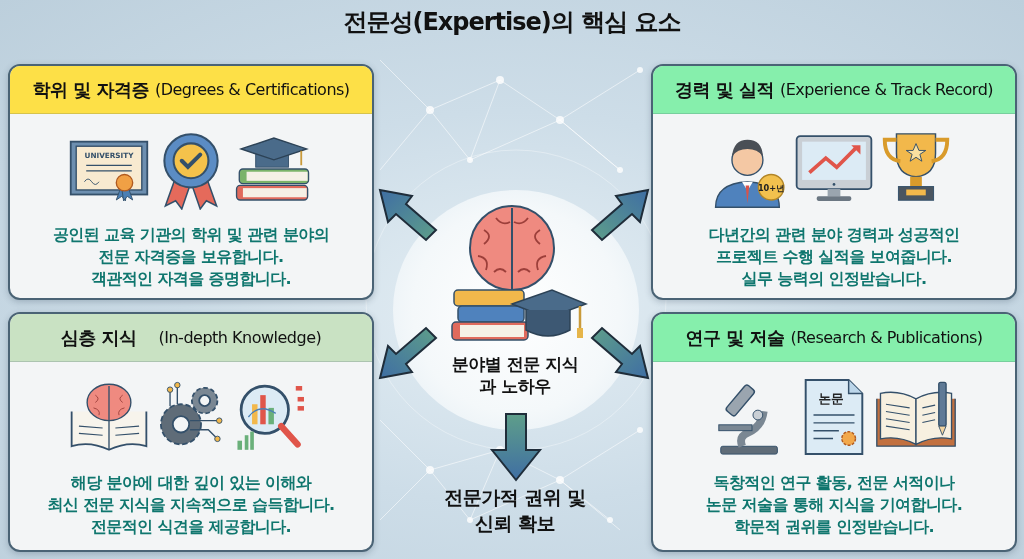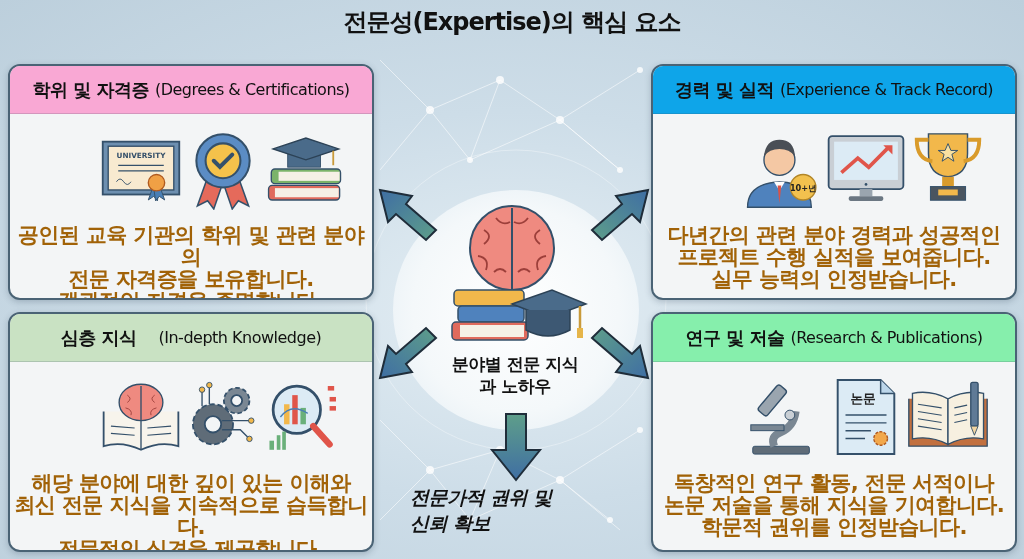--- a/index.html
+++ b/index.html
@@ -23,49 +23,49 @@
     overflow: hidden;
     box-shadow: 0 2px 6px rgba(40,60,80,0.25);
   }
   .panel-header {
     height: 48px; display: flex; align-items: center; justify-content: center;
     font-size: 18px; font-weight: bold; letter-spacing: -0.5px;
     border-bottom: 1px solid rgba(60,80,100,0.2);
     white-space: nowrap;
   }
   .panel-header .en { font-weight: normal; font-size: 16px; margin-left: 6px; }
-  .icons { display: flex; justify-content: flex-end; align-items: center; height: 110px; padding: 0 26px; }
+  .icons { display: flex; justify-content: center; align-items: center; height: 110px; padding: 0 26px; }
   .icons svg { width: 82px; height: 82px; }
   .panel-body {
-    text-align: center; font-size: 21px; font-weight: bold; line-height: 22px; letter-spacing: -0.6px;
-    color: #a16207;
+    text-align: center; font-size: 16px; font-weight: bold; line-height: 22px; letter-spacing: -0.6px;
+    color: #0f766e;
   }
   #p1 { left: 8px; top: 64px; width: 366px; height: 236px; }
-  #p1 .panel-header { background: #f9a8d4; }
+  #p1 .panel-header { background: #fde047; }
   #p2 { left: 651px; top: 64px; width: 366px; height: 236px; }
-  #p2 .panel-header { background: #0ea5e9; }
+  #p2 .panel-header { background: #86efac; }
   #p3 { left: 8px; top: 312px; width: 366px; height: 240px; }
   #p3 .panel-header { background: #c9e2c3; gap: 16px; }
   #p4 { left: 651px; top: 312px; width: 366px; height: 240px; }
   #p4 .panel-header { background: #86efac; }
 
   .center-circle {
     position: absolute; left: 393px; top: 190px; width: 246px; height: 240px;
     border-radius: 50%;
     background: radial-gradient(circle, #ffffff 0%, #f4f8fa 60%, rgba(230,240,246,0.6) 100%);
     z-index: 1;
   }
   .center-icon { position: absolute; left: 448px; top: 200px; width: 140px; height: 150px; z-index: 3; }
   .center-label {
     position: absolute; left: 420px; top: 353px; width: 190px; text-align: center;
     font-size: 17px; font-weight: bold; line-height: 22px; z-index: 3; letter-spacing: -0.5px;
   }
   .bottom-label {
-    position: absolute; left: 410px; top: 484px; width: 210px; text-align: left;
-    font-size: 19px; font-weight: bold; line-height: 26px; z-index: 3; letter-spacing: -0.5px; font-style: italic;
+    position: absolute; left: 410px; top: 484px; width: 210px; text-align: center;
+    font-size: 19px; font-weight: bold; line-height: 26px; z-index: 3; letter-spacing: -0.5px;
   }
   .arrow { position: absolute; z-index: 3; }
 </style>
 </head>
 <body>
 
 <svg class="bg-net" width="1024" height="559" viewBox="0 0 1024 559">
   <g stroke="#ffffff" stroke-opacity="0.55" stroke-width="1" fill="none">
     <path d="M380 60 L430 110 L500 80 L560 120 L640 70"></path>
     <path d="M380 170 L430 110 L470 160 L560 120 L620 170"></path>

